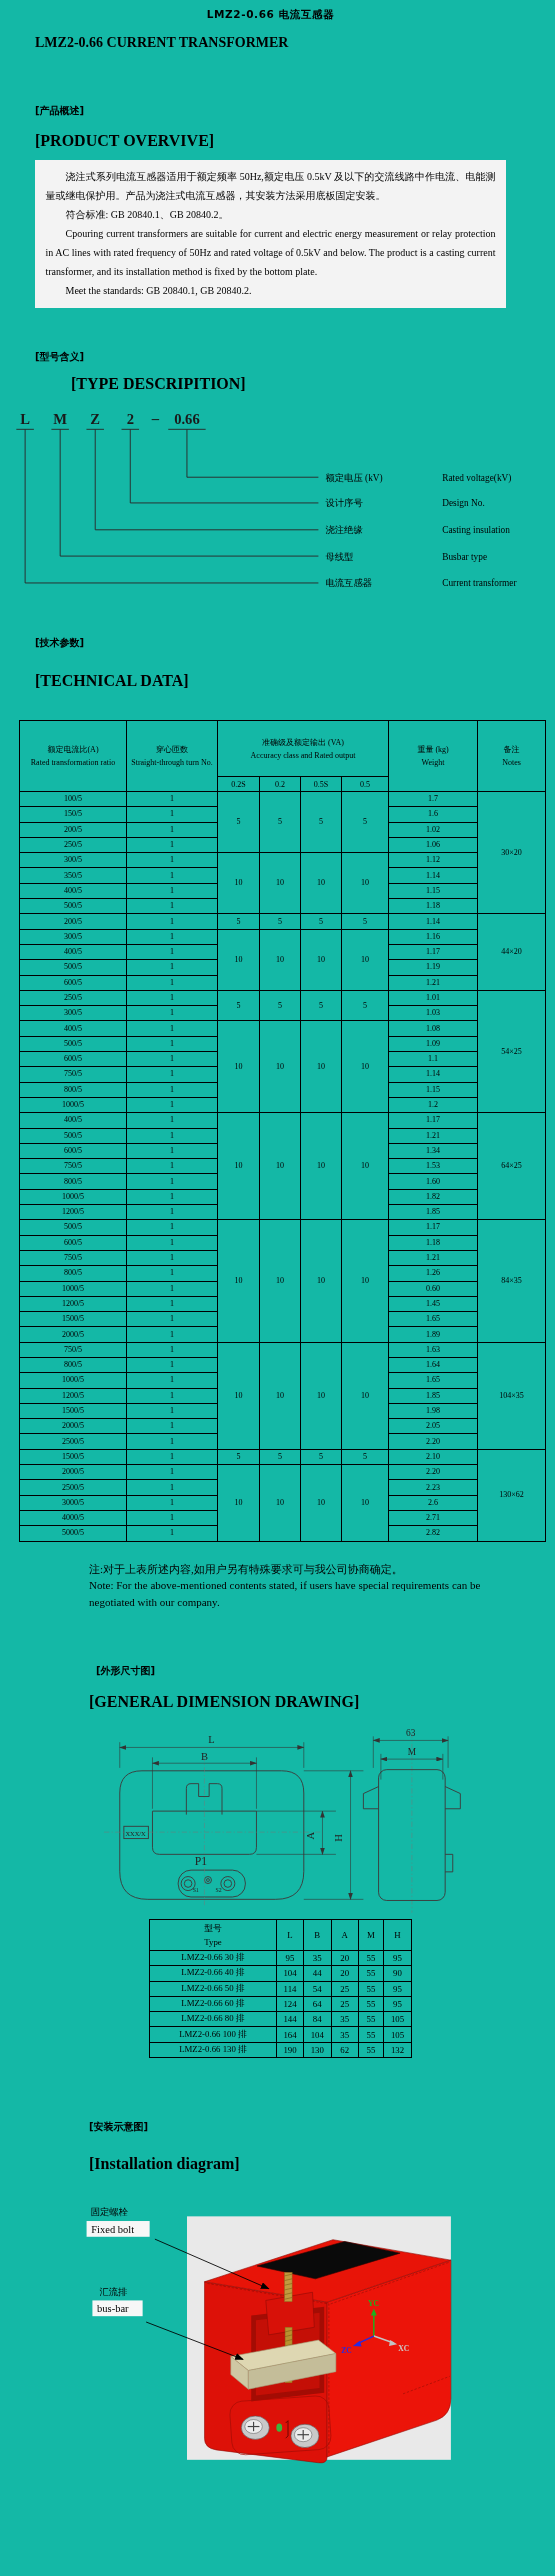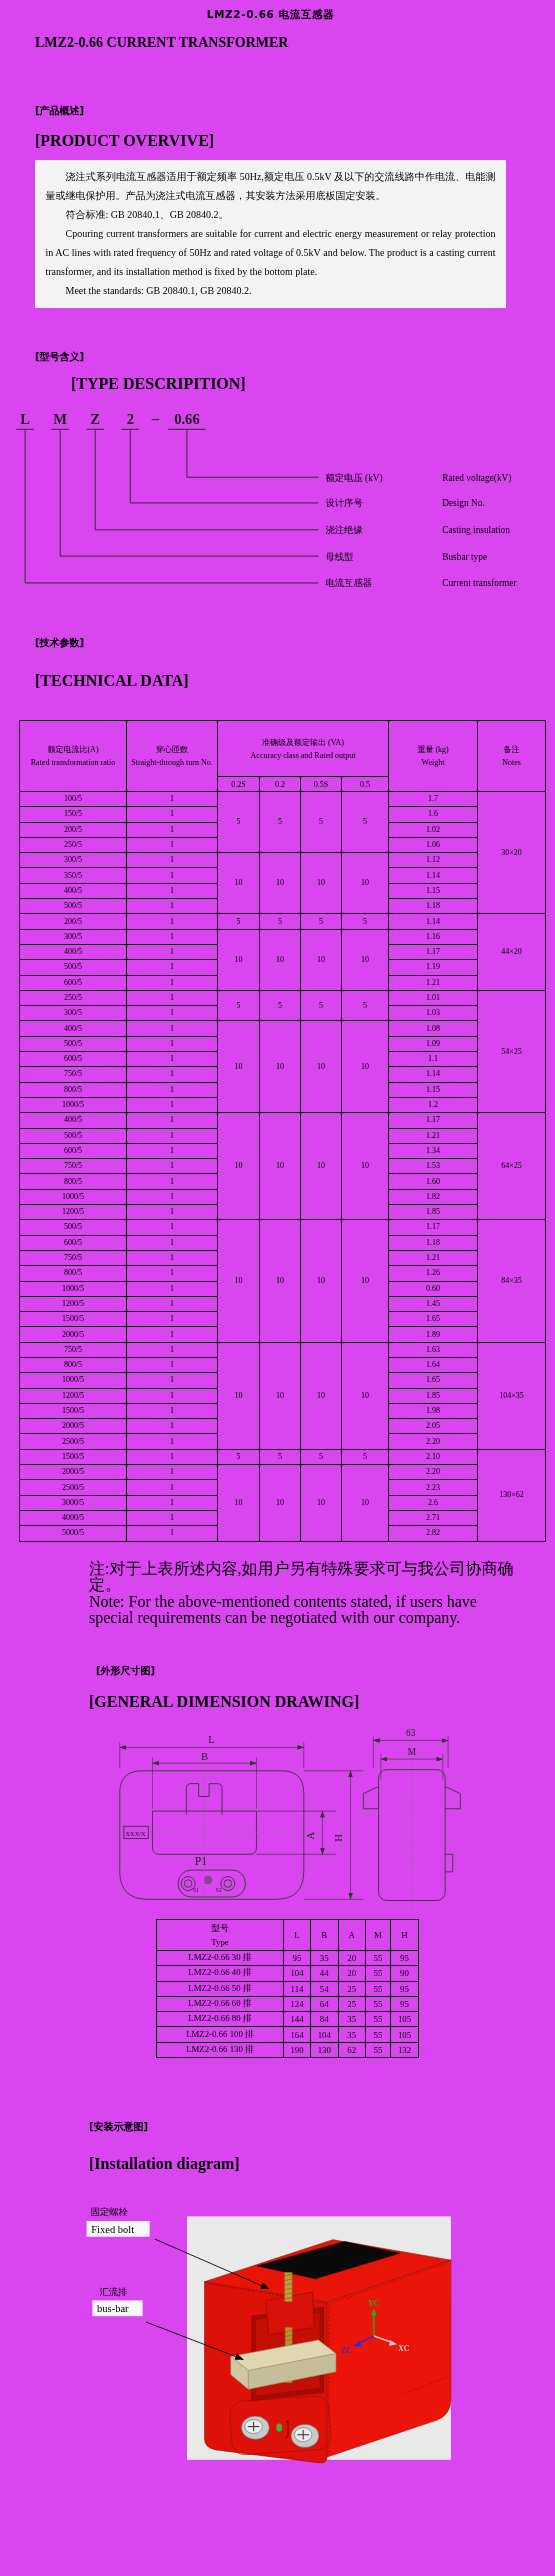--- a/index.html
+++ b/index.html
@@ -1,16 +1,16 @@
 <!DOCTYPE html>
 <html style="font-size:9.3px"><head>
 <meta charset="utf-8">
 <style>
   html,body{margin:0;padding:0;background:#fff;}
-  .page{position:relative;width:555px;height:2576px;background:#d946ef;overflow:hidden;
+  .page{position:relative;width:555px;height:2576px;background:#14b8a6;overflow:hidden;
         font-family:"Liberation Serif",serif;color:#000;}
   .abs{position:absolute;}
   .title-zh{left:35px;top:8.2px;width:471px;text-align:center;font-family:"DejaVu Sans",sans-serif;
             font-weight:bold;font-size:10.5px;letter-spacing:0.6px;}
   .title-en{left:35px;top:35px;width:471px;text-align:left;font-family:"Liberation Serif",serif;
             font-weight:bold;font-size:14px;}
   .zh-head{font-family:"DejaVu Sans",sans-serif;font-weight:bold;font-size:10px;}
   .en-head{font-family:"Liberation Serif",serif;font-weight:bold;font-size:16px;}
   .overview-block{left:35px;top:160px;width:471px;background:#f3f3f3;box-sizing:border-box;
                   padding:7px 10.5px 8.2px 10.5px;font-size:10px;line-height:19px;text-align:justify;}
@@ -22,29 +22,29 @@
         border-top:1.2px solid #000;border-bottom:1.2px solid #000;
         text-align:center;vertical-align:middle;padding:0;font-weight:normal;}
   .ttab{border:1.2px solid #000;}
   .ttab thead .main-h{height:56px;}
   .ttab thead .sub-h th{height:14px;}
   .ttab tbody td{height:14.3px;line-height:1;}
   .ttab tr.gstart td{border-top:1.8px solid #000;}
   .ttab .zh{line-height:1.8;}
   .ttab .en{line-height:1.45;}
   
-  .dtab{position:absolute;left:156px;top:1919px;width:262px;border-collapse:collapse;
+  .dtab{position:absolute;left:149px;top:1919px;width:262px;border-collapse:collapse;
         table-layout:fixed;font-size:8.8px;border-radius:14px;}
   .dtab th,.dtab td{border-left:0.6px solid #000;border-right:0.6px solid #000;
         border-top:1.2px solid #000;border-bottom:1.2px solid #000;
         text-align:center;vertical-align:middle;padding:0;font-weight:normal;}
   .dtab{border:1.2px solid #000;}
   .dtab thead th{height:30px;line-height:1.6;}
   .dtab tbody td{height:14.3px;}
-  .note-block{left:89px;top:1561px;width:432px;font-size:16px;line-height:16.4px;}
+  .note-block{left:89px;top:1561px;width:432px;font-size:11px;line-height:16.4px;}
   .note-block p{margin:0;}
   svg text{font-family:"Liberation Serif",serif;}
   .svg-cjk{font-family:"DejaVu Sans",sans-serif;}
 </style>
 </head>
 <body>
 
 <div class="page">
 
   <div class="abs title-zh">LMZ2-0.66 电流互感器</div>

